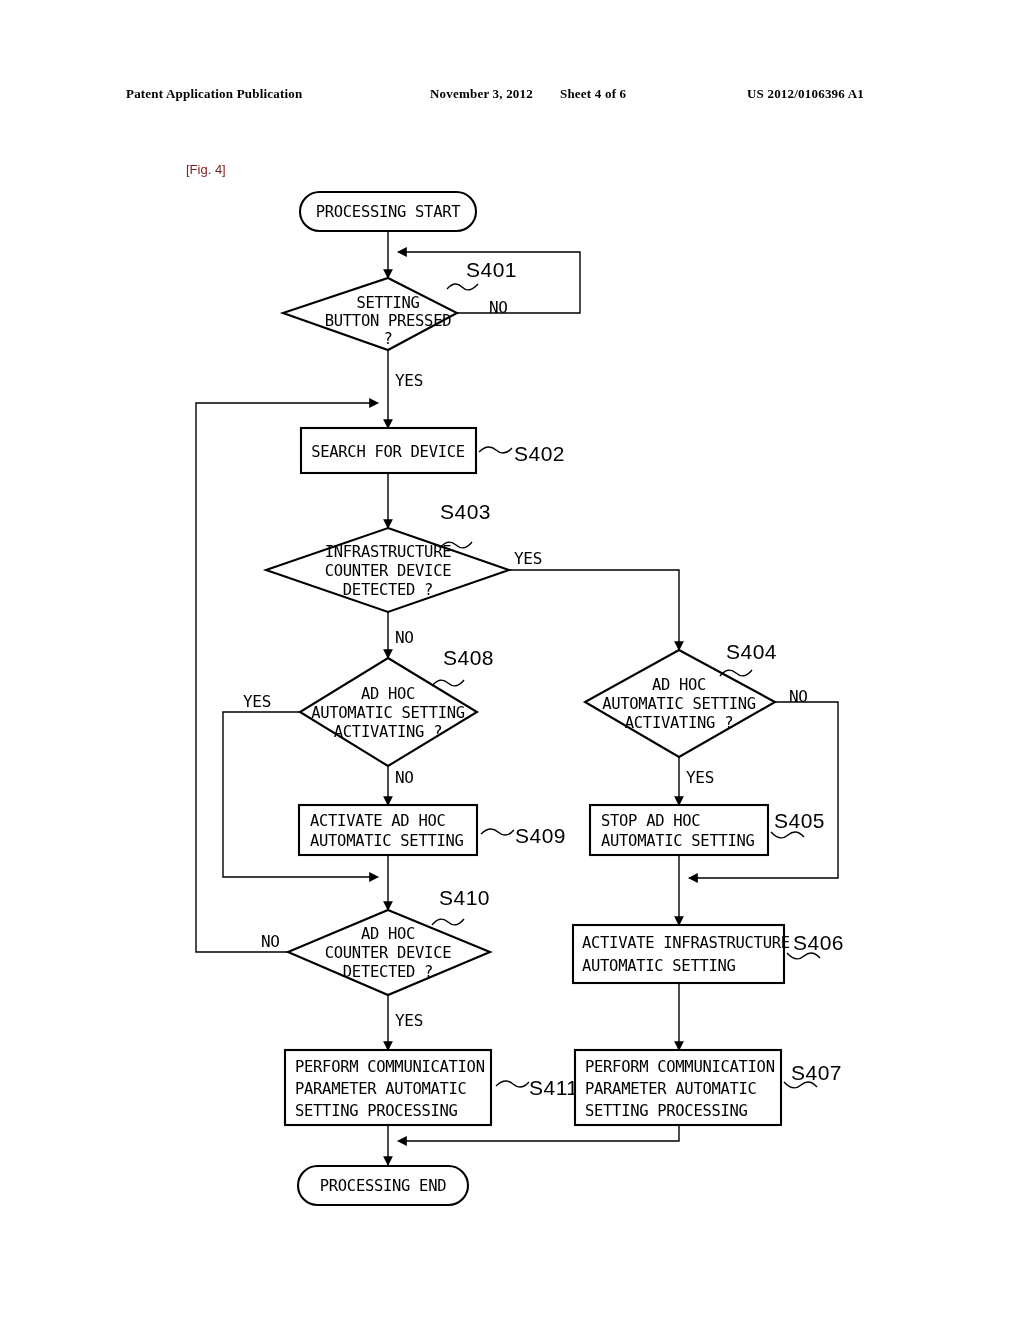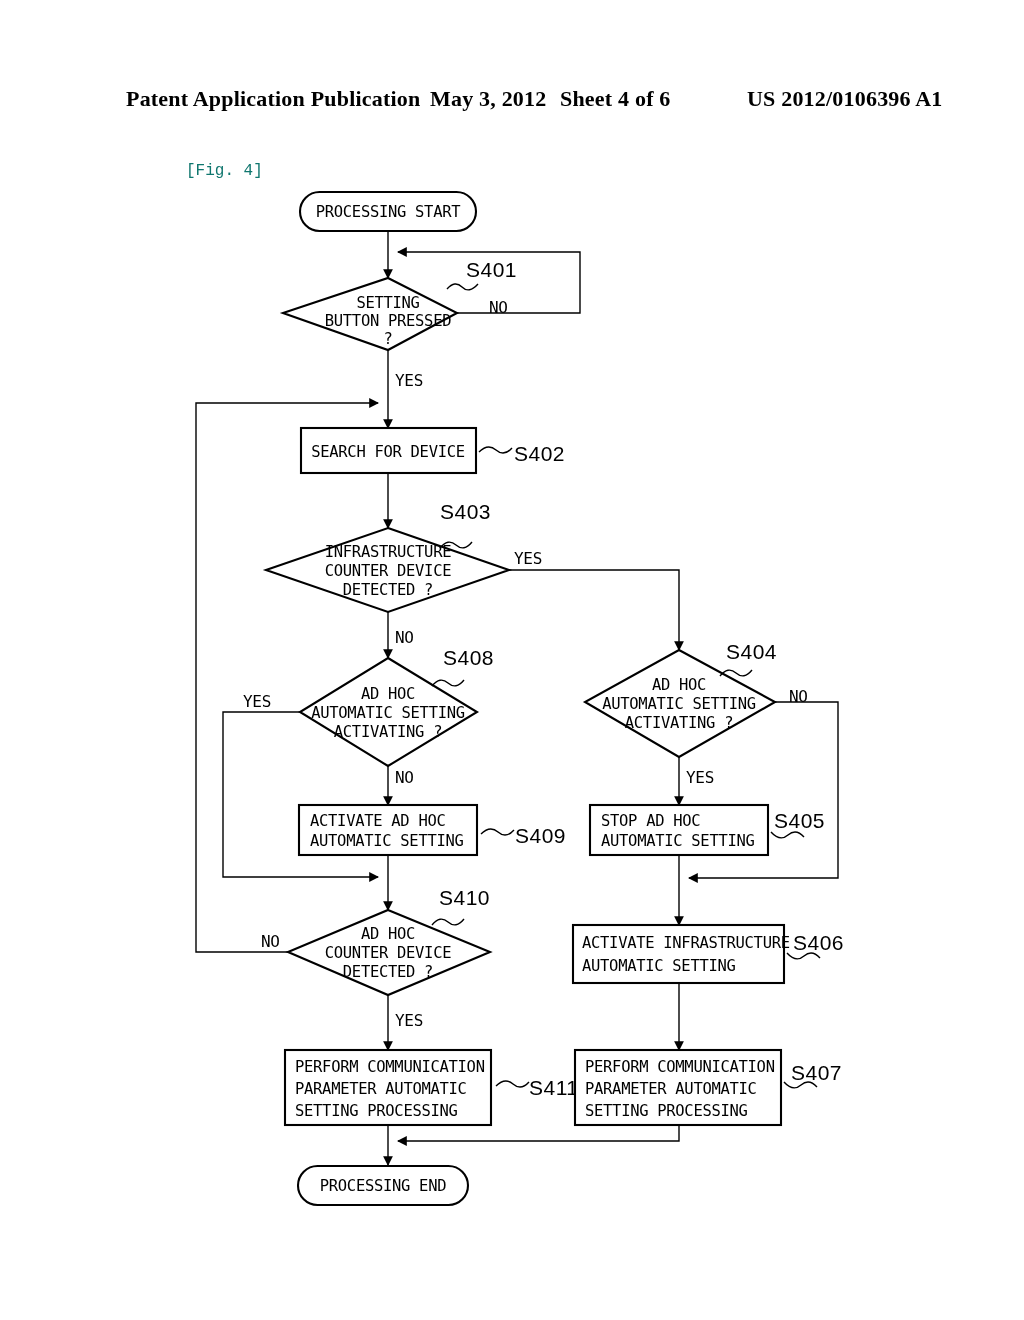--- a/index.html
+++ b/index.html
@@ -21,41 +21,41 @@
     background: #ffffff;
   }
   .hdr {
     position: absolute;
     top: 86px;
     left: 0;
     width: 1020px;
     height: 28px;
     font-family: "Liberation Serif", serif;
     font-weight: bold;
-    font-size: 22px;
+    font-size: 13px;
     color: #000;
     letter-spacing: 0.2px;
   }
   .hdr span {
     position: absolute;
     white-space: nowrap;
     top: 0;
   }
   .hdr .h-pub   { left: 126px; }
   .hdr .h-date  { left: 430px; }
   .hdr .h-sheet { left: 560px; }
   .hdr .h-num   { left: 747px; }
 
   .figlabel {
     position: absolute;
     left: 186px;
     top: 162px;
-    font-family: Liberation Mono, monospace;
-    font-size: 16px;
-    color: #0f766e;
+    font-family: Liberation Sans, sans-serif;
+    font-size: 13px;
+    color: #7f1d1d;
     white-space: nowrap;
   }
   svg#flow {
     position: absolute;
     left: 0;
     top: 0;
     width: 1024px;
     height: 1320px;
   }
   svg text {
@@ -70,21 +70,21 @@
   svg .conn  { fill: none; stroke: #000000; stroke-width: 1.4; }
   svg .leader{ fill: none; stroke: #000000; stroke-width: 1.4; }
 </style>
 </head>
 <body>
 
 <div id="page">
 
   <div class="hdr">
     <span class="h-pub">Patent Application Publication</span>
-    <span class="h-date">May 3, 2012</span>
+    <span class="h-date">November 3, 2012</span>
     <span class="h-sheet">Sheet 4 of 6</span>
     <span class="h-num">US 2012/0106396 A1</span>
   </div>
 
   <div class="figlabel">[Fig. 4]</div>
 
   <svg id="flow" viewBox="0 0 1024 1320">
     <defs>
       <marker id="arrow" viewBox="0 0 10 10" refX="9" refY="5" markerWidth="7" markerHeight="7" orient="auto-start-reverse">
         <path d="M 0 0 L 10 5 L 0 10 z" fill="#000"></path>

